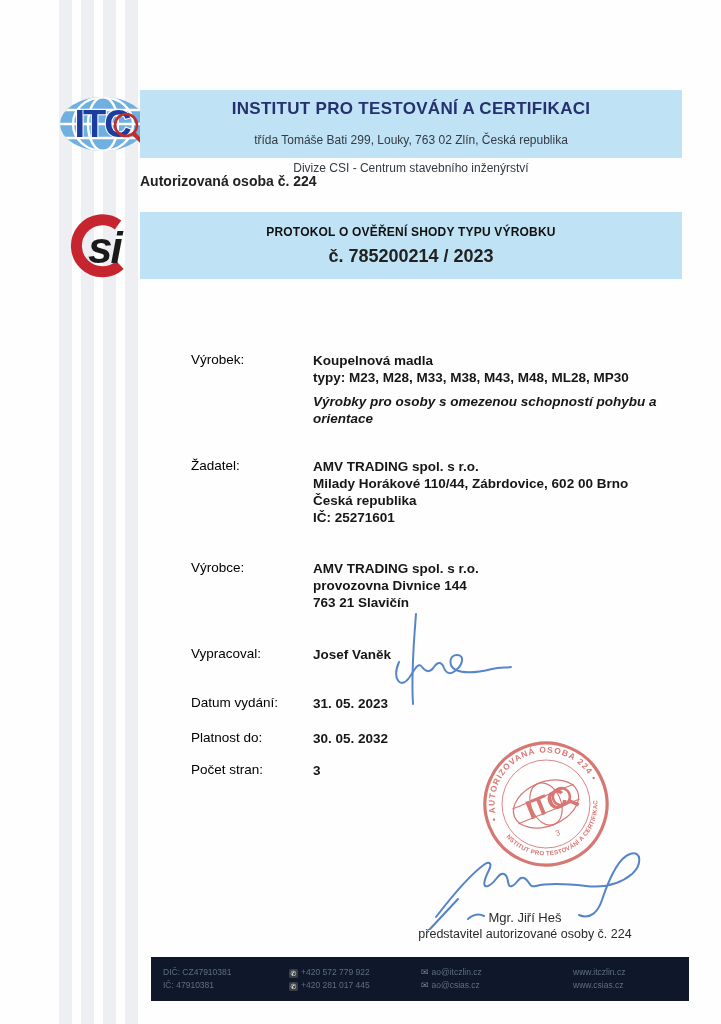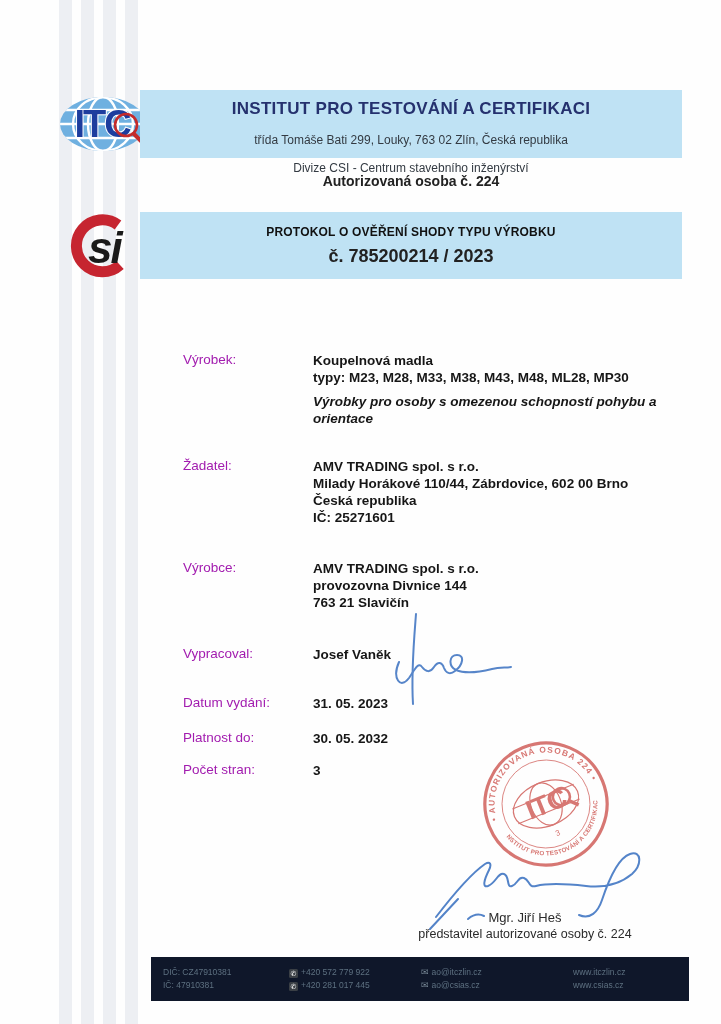--- a/index.html
+++ b/index.html
@@ -13,29 +13,29 @@
   .bluebox {
     position:absolute; left:140px; width:542px; background:#bfe2f4;
     text-align:center;
   }
   .org-name {
     font-size:17px; font-weight:bold; color:#25316e; letter-spacing:.3px;
     padding-top:9px;
   }
   .org-sub { font-size:12px; color:#333a42; margin-top:14px; }
   .authorized {
-    position:absolute; left:140px; width:542px; top:173px; text-align:center;
+    position:absolute; left:140px; width:542px; top:173px; text-align:left;
     font-size:14px; font-weight:bold; color:#222;
   }
   .doc-title { font-size:12px; font-weight:bold; color:#111; padding-top:13px; letter-spacing:.2px; }
   .doc-number { font-size:18px; font-weight:bold; color:#222; margin-top:7px; }
   .row { position:absolute; left:183px; }
   .row .lbl {
-    position:absolute; left:0; top:0; width:125px;
-    font-size:13.5px; color:#a21caf; white-space:nowrap;
+    position:absolute; left:8px; top:0; width:125px;
+    font-size:13.5px; color:#000000; white-space:nowrap;
   }
   .row .val {
     position:absolute; left:130px; top:0; width:372px;
     font-size:13.5px; font-weight:bold; color:#161616; line-height:17px;
   }
   .val .note { font-style:italic; margin-top:7px; width:352px; }
   .sig { position:absolute; pointer-events:none; }
   .stamp { position:absolute; left:478px; top:736px; opacity:.82; }
   .signer {
     position:absolute; left:365px; top:910px; width:320px; text-align:center;

